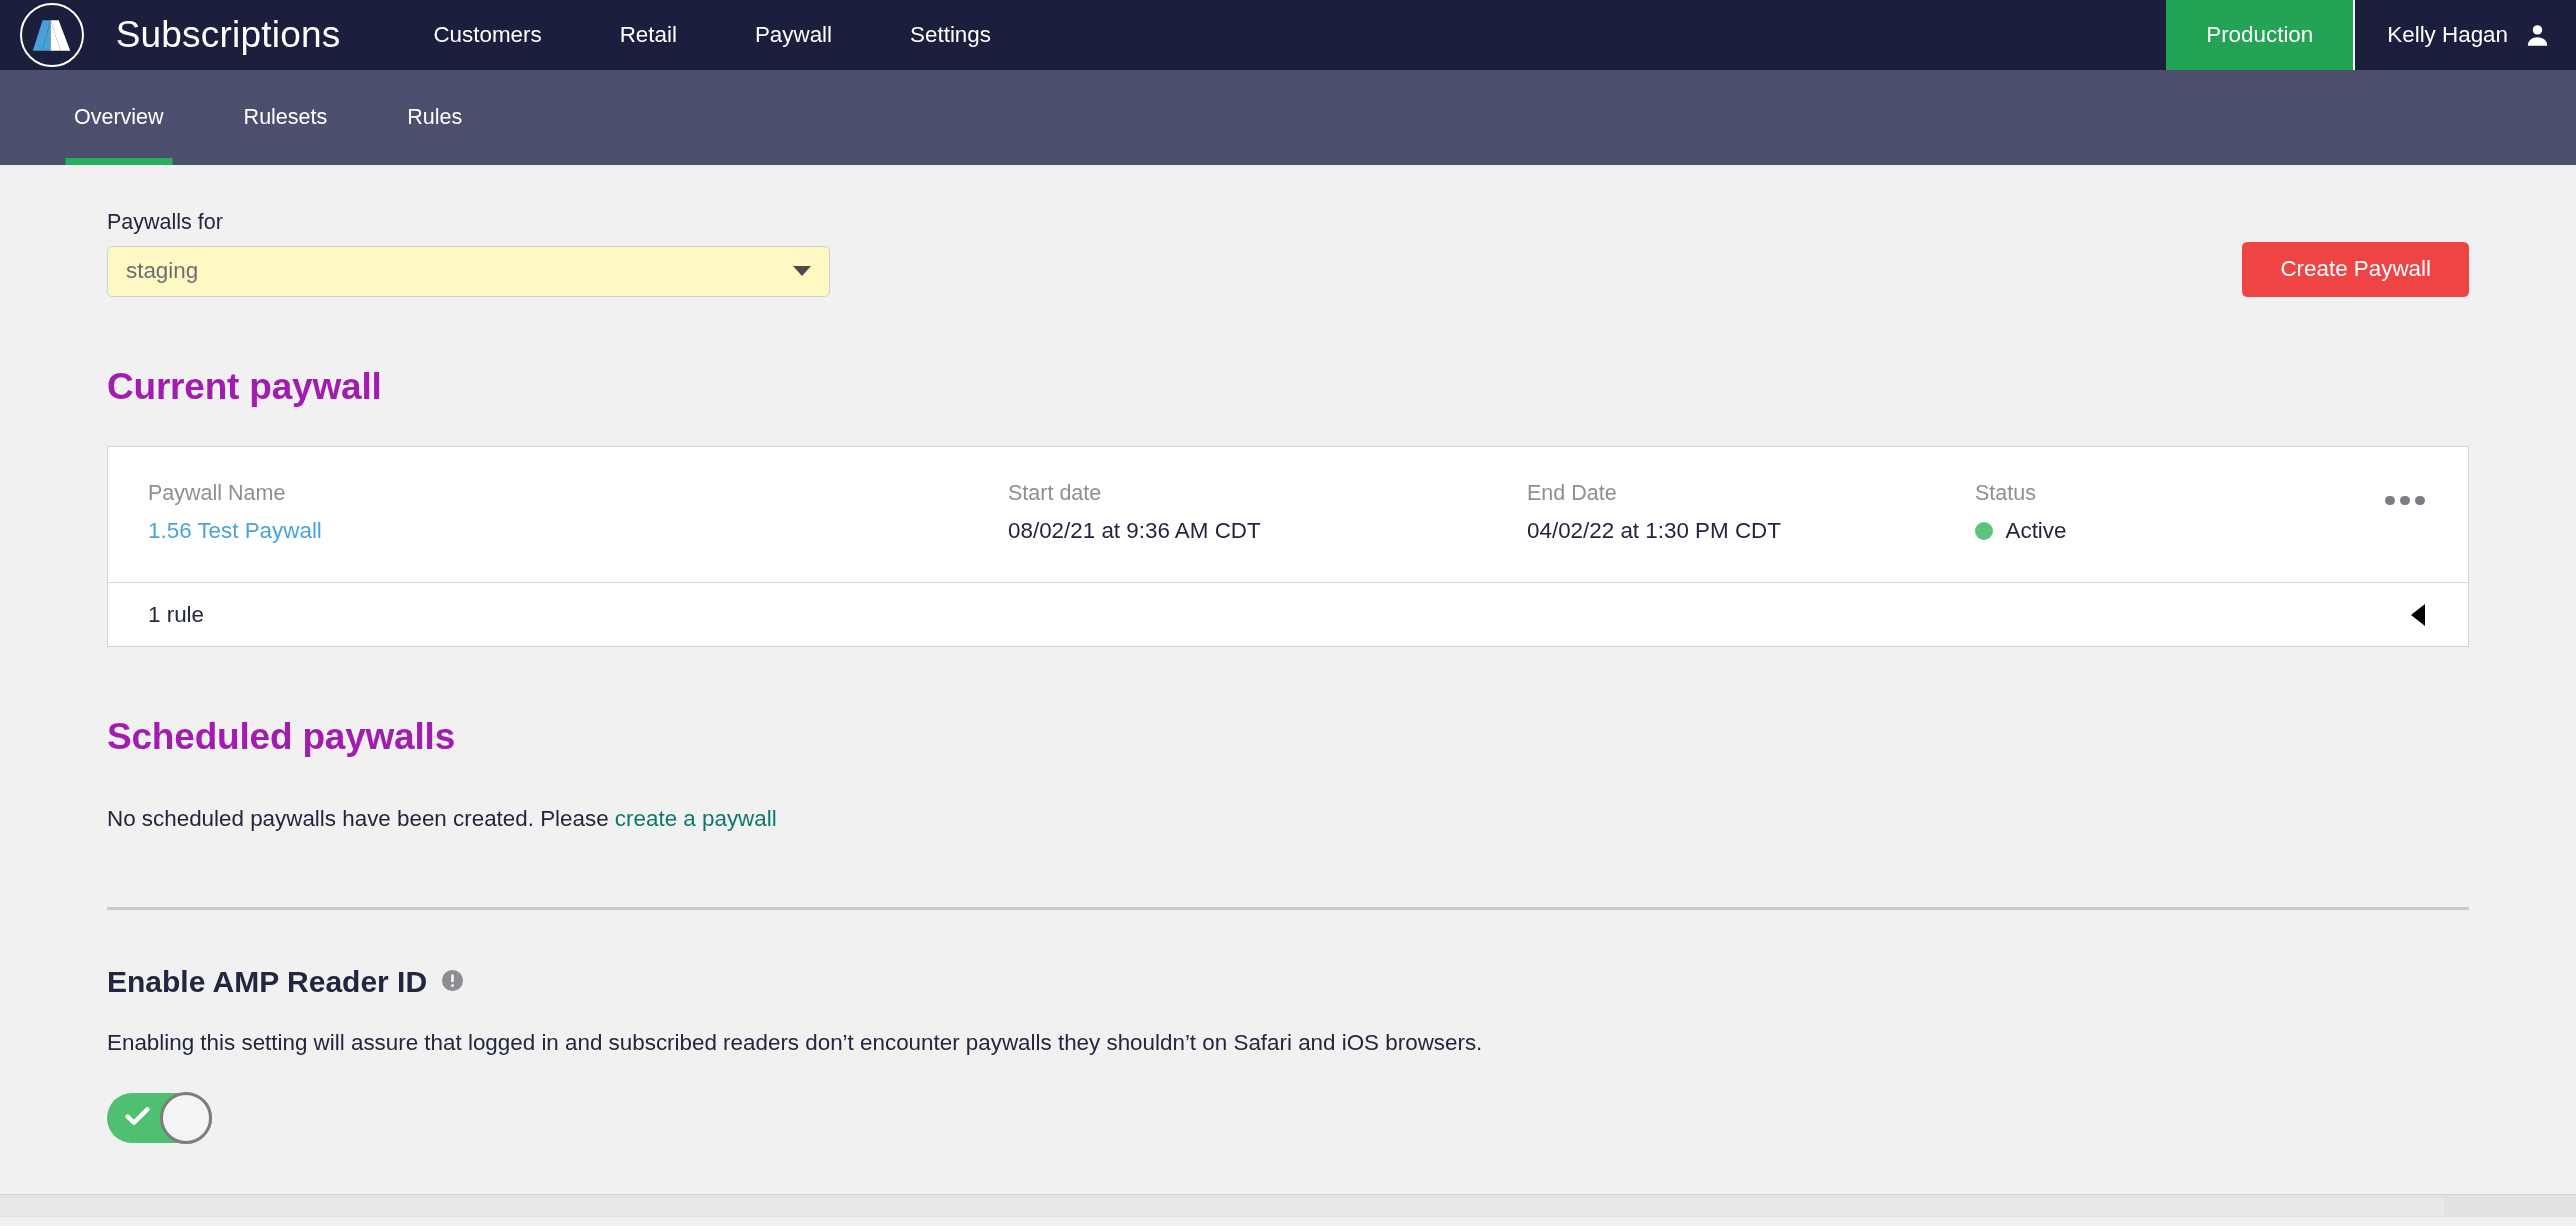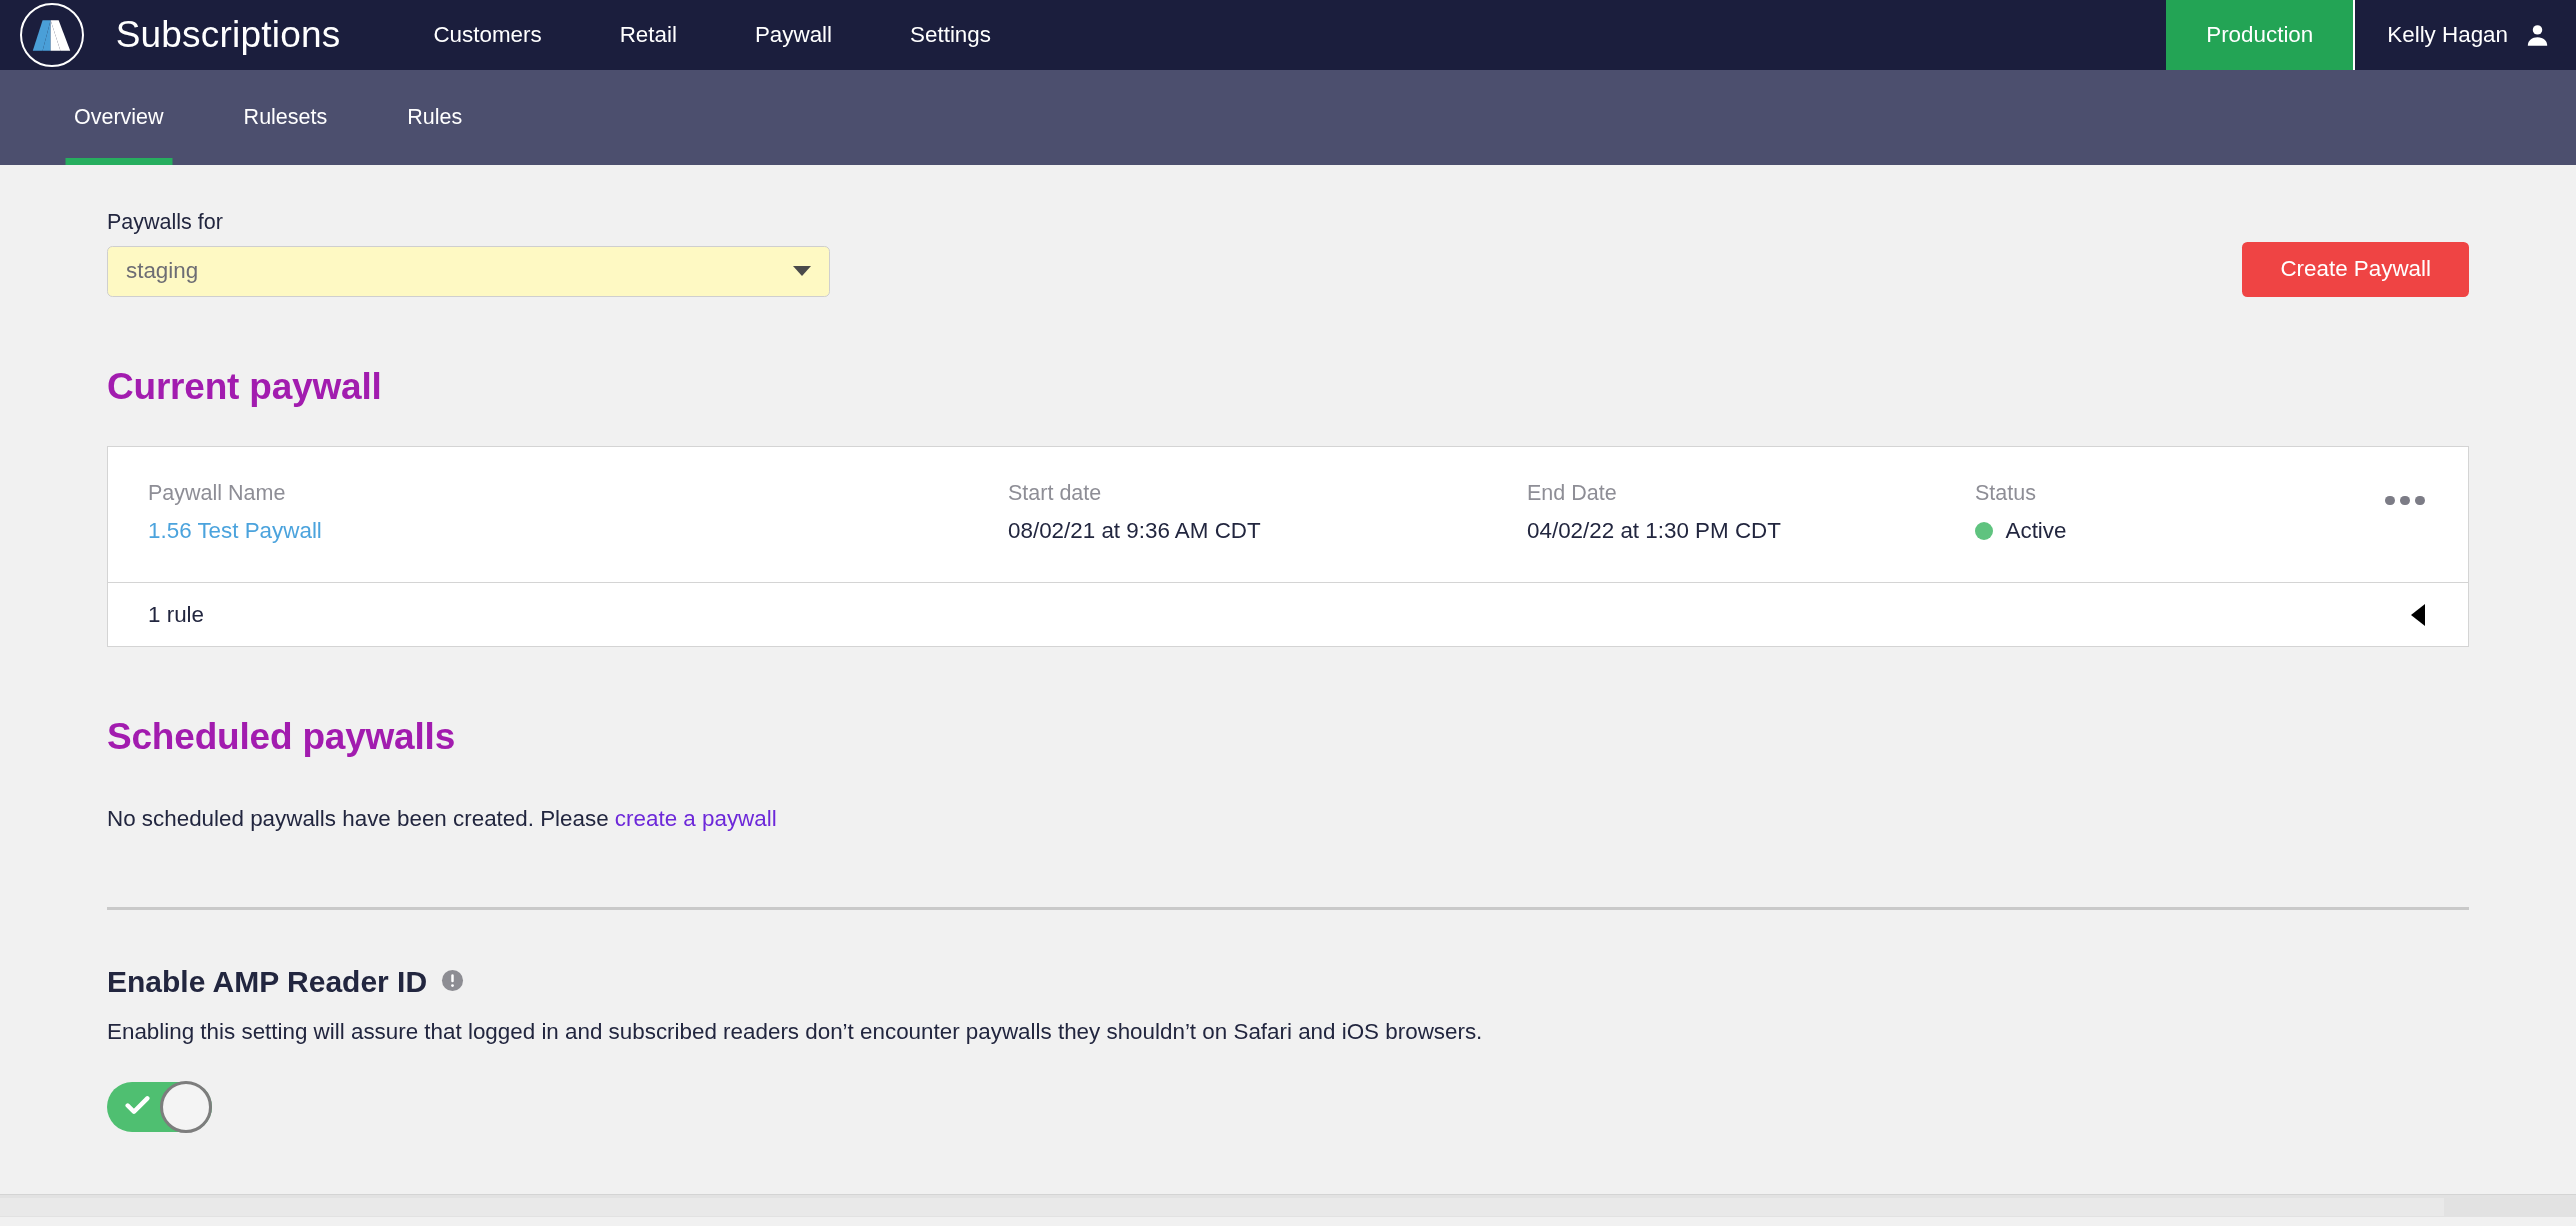--- a/index.html
+++ b/index.html
@@ -272,21 +272,21 @@
     border-bottom: 11.6px solid transparent;
     border-right: 14.3px solid #000000;
   }
 
   .empty-text {
     margin-top: 48px;
     font-size: 22.4px;
     color: #22263f;
   }
   .empty-text a {
-    color: #6d28d9;
+    color: #0f766e;
     text-decoration: none;
     cursor: pointer;
   }
 
   .divider {
     margin-top: 75px;
     height: 2.7px;
     background: #c9c9c9;
   }
 
@@ -297,21 +297,21 @@
     margin-top: 55px;
   }
   .amp-title {
     font-size: 30px;
     font-weight: 700;
     color: #22263f;
   }
   .info-icon { display: block; cursor: pointer; }
 
   .amp-desc {
-    margin-top: 18px;
+    margin-top: 29px;
     font-size: 22.4px;
     line-height: 1.38;
     color: #22263f;
   }
 
   .toggle {
     margin-top: 34px;
     width: 105px;
     height: 50px;
     border-radius: 25px;

